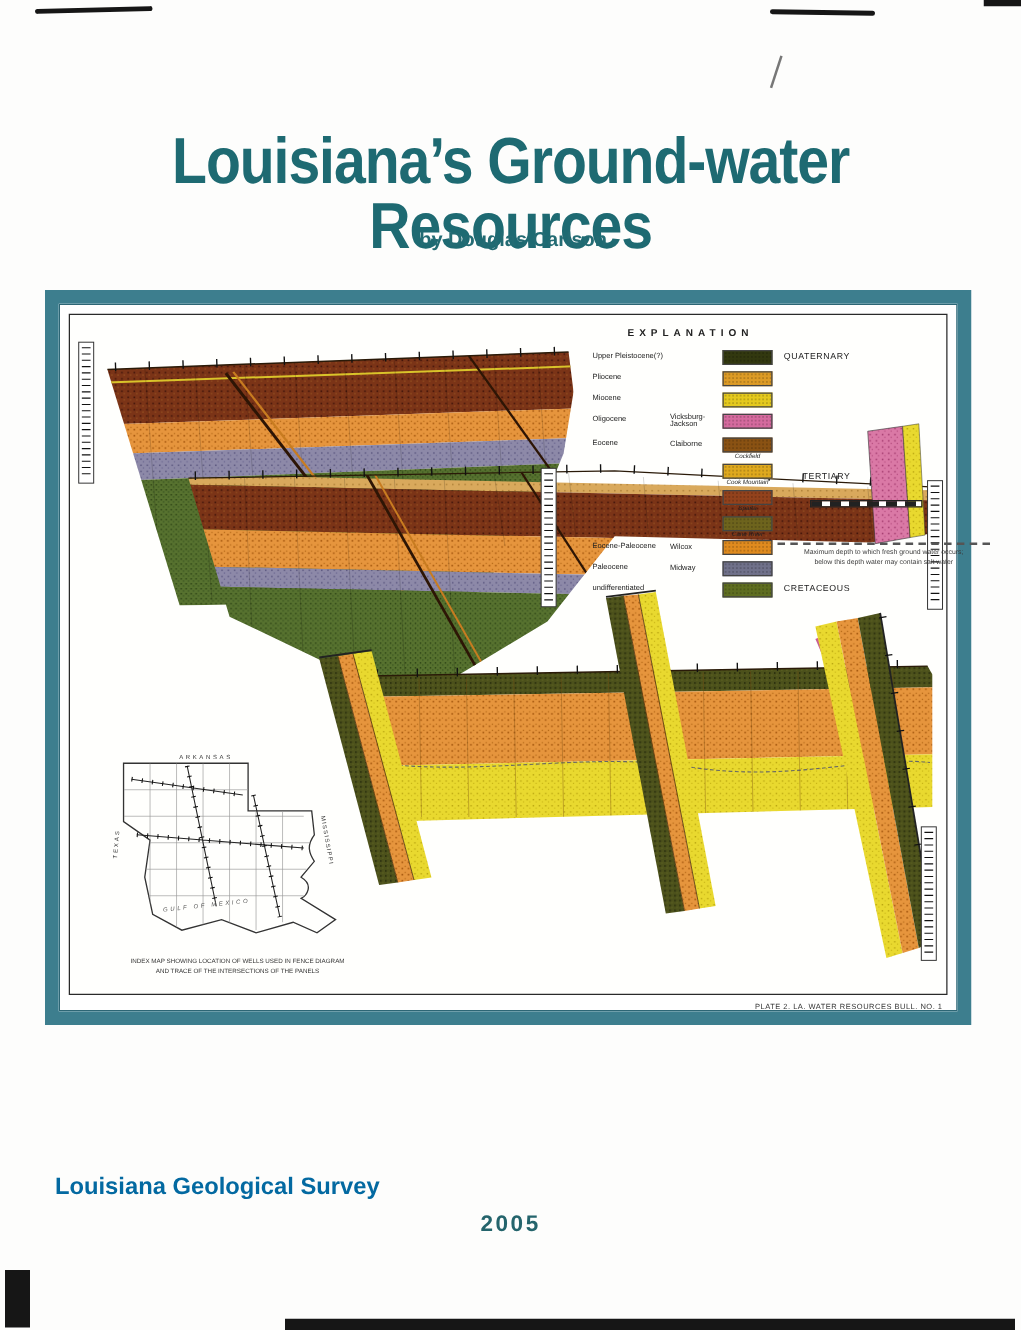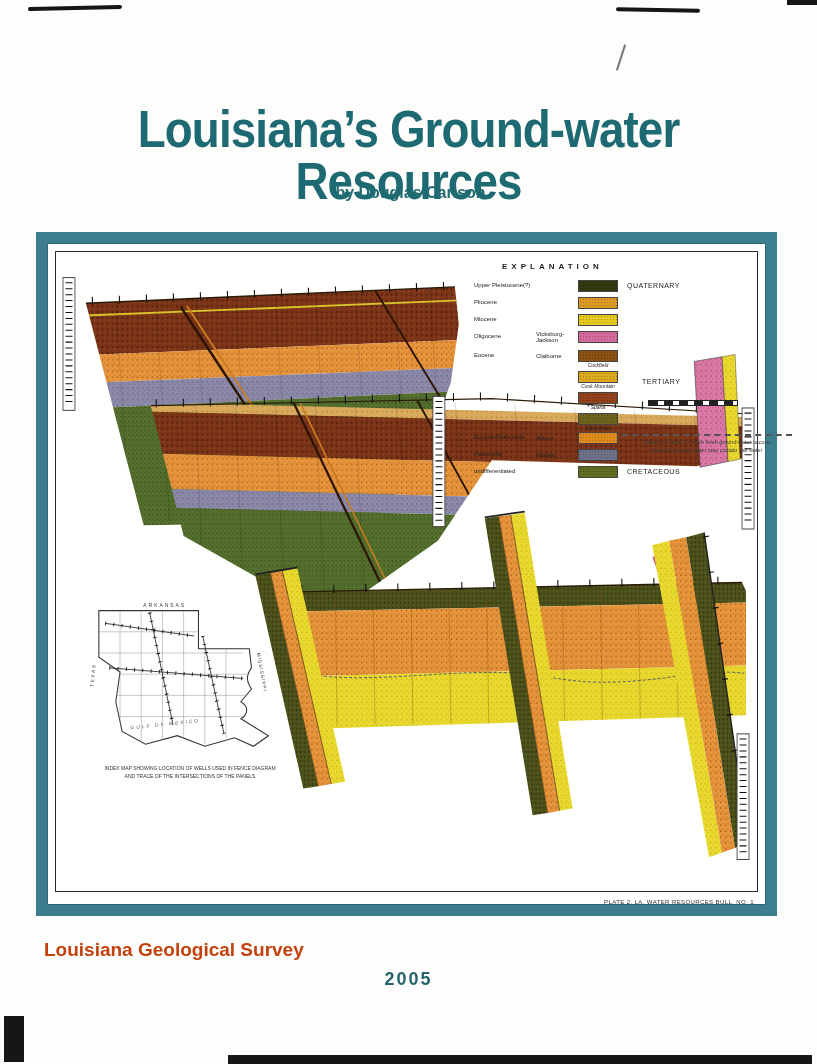--- a/index.html
+++ b/index.html
@@ -6,26 +6,26 @@
   html,body{margin:0;padding:0;background:#e8e8e8;}
   .page{position:relative;width:817px;height:1064px;background:#fdfdfc;margin:0 auto;
         font-family:Liberation Sans, sans-serif;overflow:hidden;}
   
   .cover-title{position:absolute;left:0;right:0;top:103px;margin:0;text-align:center;
         font-size:52px;font-weight:700;color:#1e6a72;letter-spacing:-1px;
         transform:scaleX(0.88);line-height:1;}
   .byline{position:absolute;left:4px;right:0;top:184px;margin:0;text-align:center;
         font-size:16px;font-weight:700;color:#236b73;}
   
-  .footer-left{position:absolute;left:44px;top:939px;font-size:19px;font-weight:700;color:#c2410c;}
+  .footer-left{position:absolute;left:44px;top:939px;font-size:19px;font-weight:700;color:#0369a1;}
   .footer-right{position:absolute;right:45px;top:939px;font-size:19px;font-weight:700;color:#24646c;}
   .footer-year{position:absolute;left:0;right:0;top:969px;text-align:center;
         font-size:18px;font-weight:700;color:#24646c;letter-spacing:2px;}
   
-  .figure-frame{position:absolute;left:36px;top:232px;width:741px;height:684px;
+  .figure-frame{position:absolute;left:36px;top:232px;width:741px;height:588px;
         background:#fff;border:11px solid #3d7e8e;box-sizing:border-box;
         box-shadow:inset 0 0 0 1px #2d6675;}
   .plate{position:absolute;left:8px;right:8px;top:8px;bottom:13px;border:1px solid #2a2a2a;
         background:#fffffd;}
   .plate-caption{position:absolute;right:12px;bottom:0px;font-size:6px;color:#333;
         letter-spacing:.4px;}
   .fence-svg{position:absolute;left:0;top:0;width:100%;height:100%;}
   
   .legend{position:absolute;left:418px;top:10px;width:230px;color:#222;}
   .leg-title{font-size:8px;font-weight:700;letter-spacing:4px;text-align:left;

